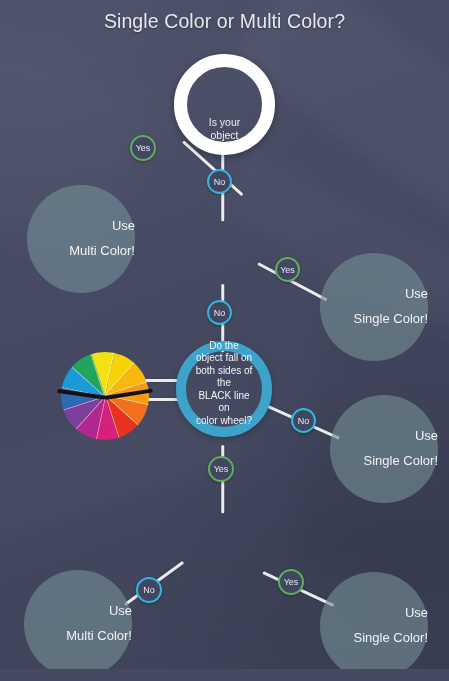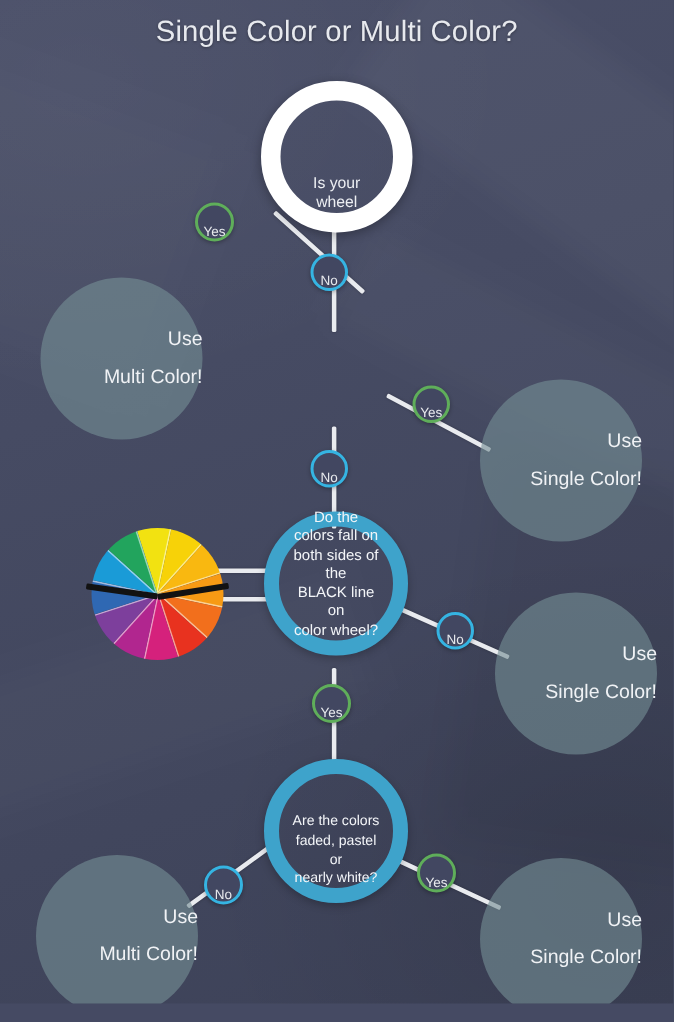--- a/index.html
+++ b/index.html
@@ -56,21 +56,21 @@
 
   
   .outcome { position:absolute; border-radius:50%;
              background:rgba(116,142,148,.62);
              display:flex; flex-direction:column; align-items:flex-end;
              justify-content:center; text-align:center;
              color:#f0f2f5; font-size:13px; line-height:1.9; }
 
   
   .badge { position:absolute; border-radius:50%; display:flex;
-           align-items:flex-end; justify-content:center;
+           align-items:center; justify-content:center;
            font-size:9px; color:#e8eaee; background:#424761;
            box-shadow:0 1px 3px rgba(0,0,0,.3); }
   .badge-yes { border:2.5px solid #5fae5a; }
   .badge-no  { border:2.5px solid #35b4e2; }
 
   
   #wheel { position:absolute; border-radius:50%; overflow:hidden; }
   #wheel .seg { position:absolute; left:50%; top:50%; width:50%; height:50%;
                 transform-origin:0 0; }
   .wheel-line { position:absolute; background:#121212; border-radius:1px;
@@ -138,42 +138,35 @@
       <div class="seg" style="background: rgb(47, 104, 179); transform: rotate(102deg) skewY(60deg); border-left: 0.6px solid rgba(255, 255, 255, 0.55);"></div>
       <div class="seg" style="background: rgb(26, 155, 215); transform: rotate(132deg) skewY(60deg); border-left: 0.6px solid rgba(255, 255, 255, 0.55);"></div>
       <div class="seg" style="background: rgb(34, 164, 93); transform: rotate(162deg) skewY(60deg); border-left: 0.6px solid rgba(255, 255, 255, 0.55);"></div>
     </div>
   <div class="wheel-line" style="left:105px; top:396px; width:48px; height:3.6px; transform:rotate(188deg);"></div>
   <div class="wheel-line" style="left:105px; top:396px; width:48px; height:3.6px; transform:rotate(-9deg);"></div>
 
   <div class="node node-white" style="left:174px; top:54px; width:101px; height:101px;">
     <div class="lbl">
       <div>Is your</div>
-      <div>wheel</div>
+      <div>object</div>
     </div>
   </div>
 
 
   <div class="node node-blue" style="left:176px; top:341px; width:96px; height:96px;">
     <div class="lbl" style="font-size:10px; line-height:1.25;">
       <div>Do the</div>
-      <div>colors fall on</div>
+      <div>object fall on</div>
       <div>both sides of the</div>
       <div>BLACK line on</div>
       <div>color wheel?</div>
     </div>
   </div>
 
-  <div class="node node-blue" style="left:176px; top:506px; width:96px; height:96px;">
-    <div class="lbl" style="font-size:9.4px; line-height:1.35;">
-      <div>Are the colors</div>
-      <div>faded, pastel or</div>
-      <div>nearly white?</div>
-    </div>
-  </div>
 
   <div class="badge badge-yes" style="left:130px; top:135px; width:26px; height:26px;">
     <span>Yes</span>
   </div>
 
   <div class="badge badge-no" style="left:207px; top:169px; width:25px; height:25px;">
     <span>No</span>
   </div>
 
   <div class="badge badge-yes" style="left:275px; top:257px; width:25px; height:25px;">

